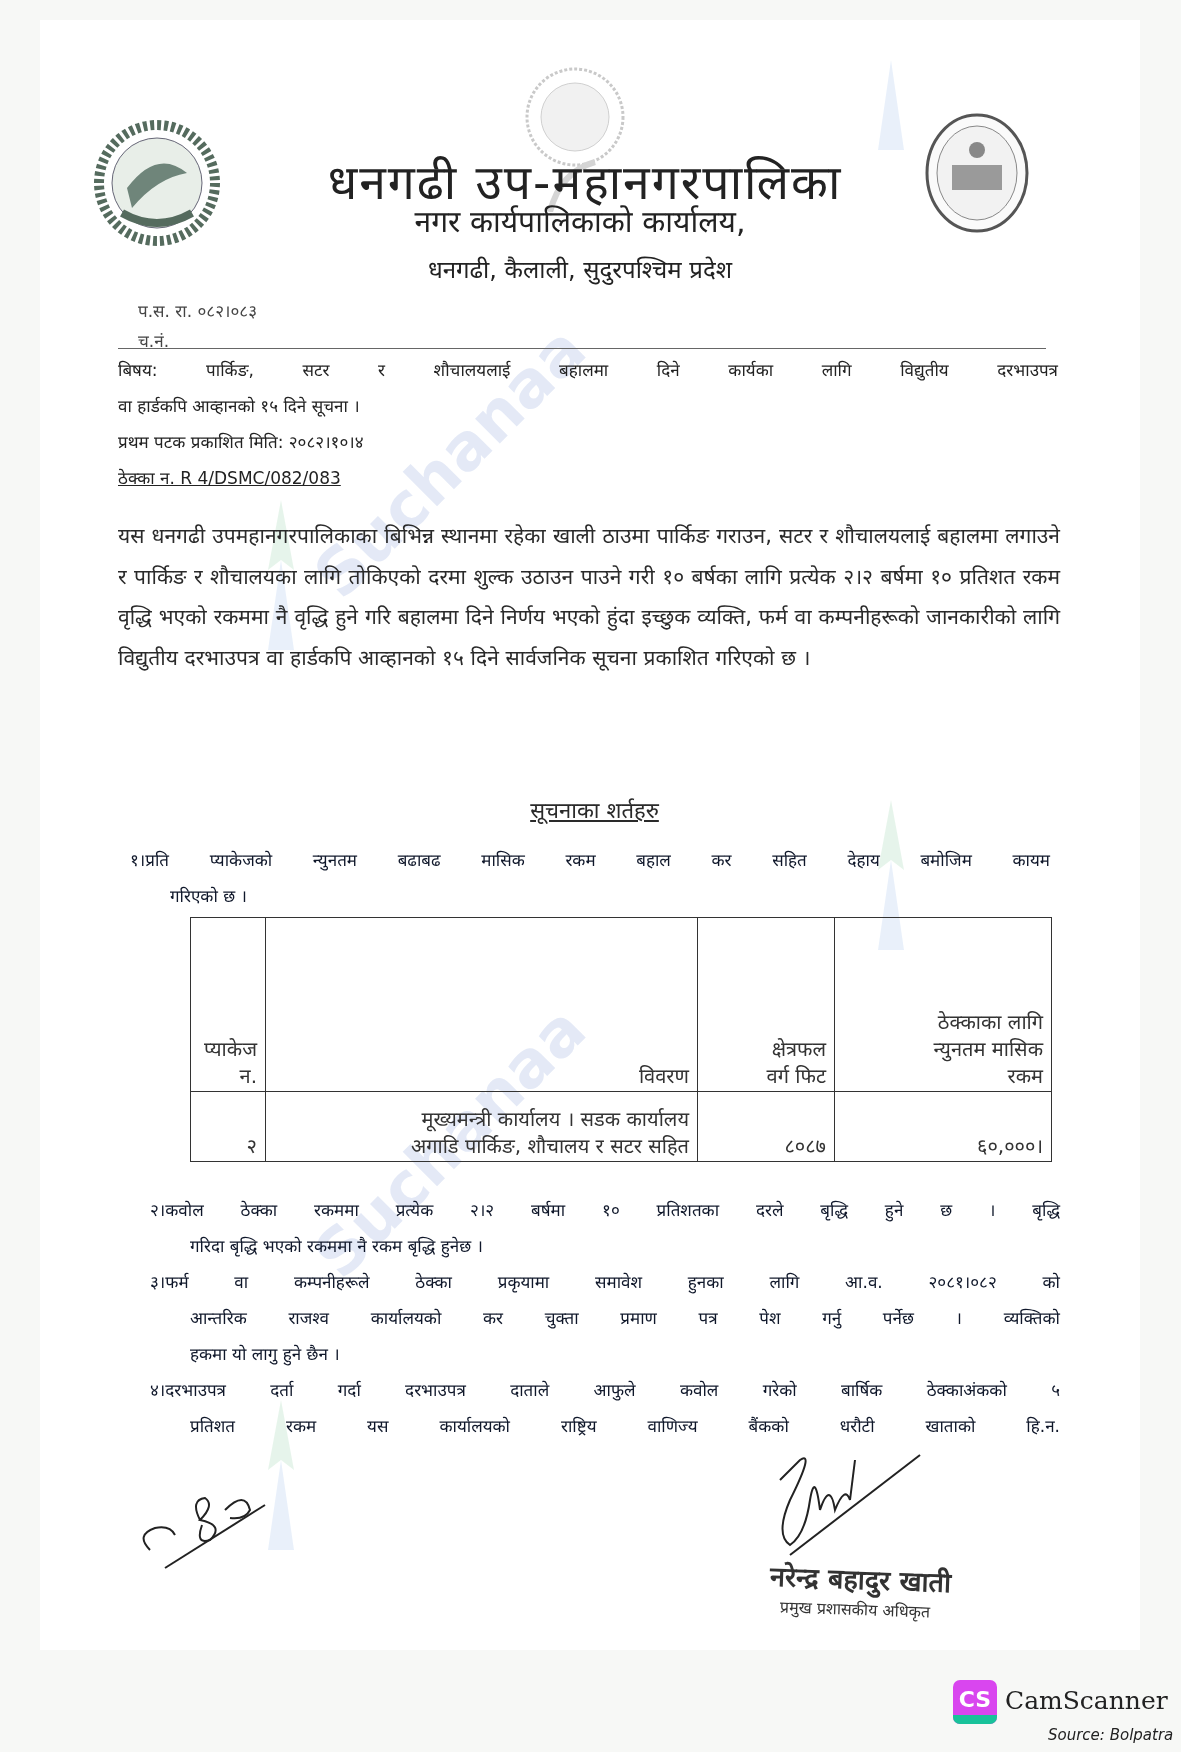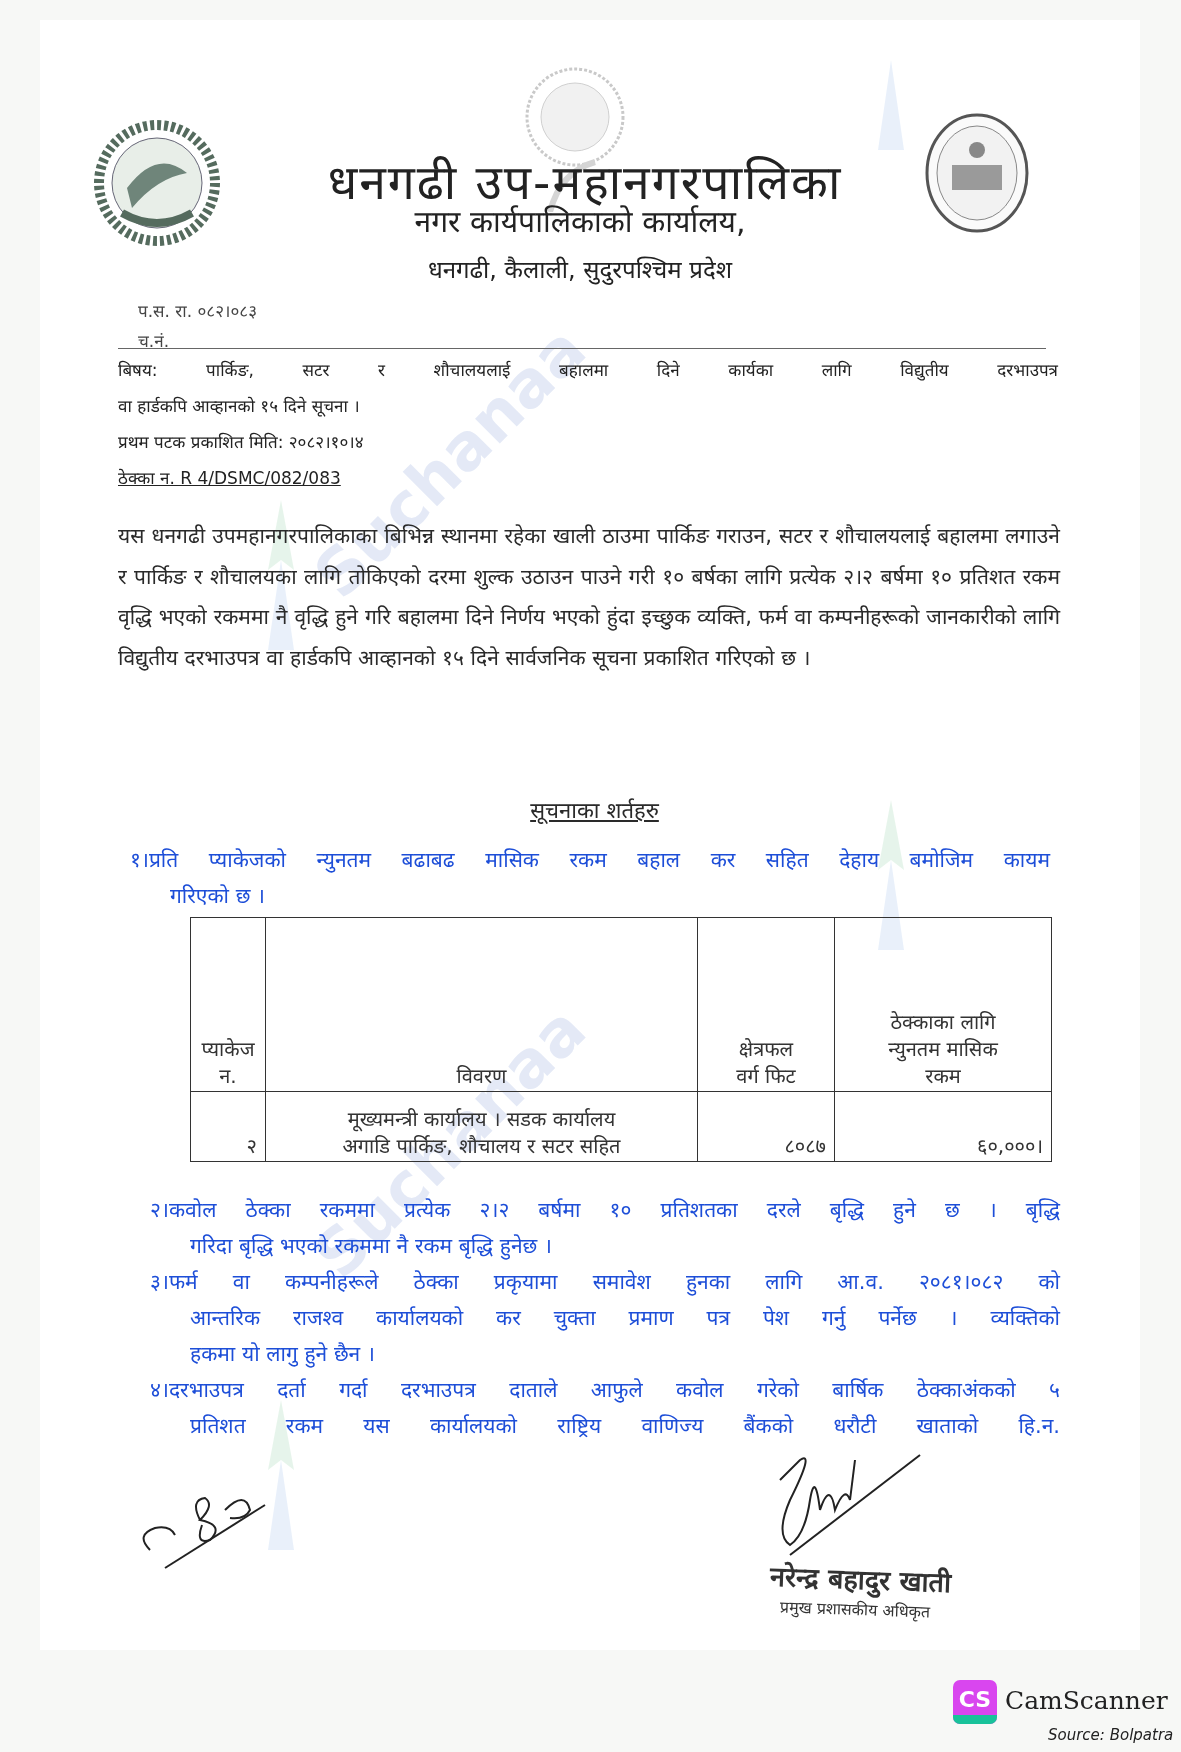--- a/index.html
+++ b/index.html
@@ -32,28 +32,28 @@
   .center-line { }
   .tender-no { text-decoration:underline; }
   .body-para {
     position:absolute; left:118px; top:516px; width:942px;
     font-size:21px; line-height:40.5px; text-align:justify; color:#2a2a2a;
   }
   .conditions-heading {
     position:absolute; left:4px; top:794px; width:1181px; text-align:center;
     font-size:22px; text-decoration:underline;
   }
-  .cond { position:absolute; font-size:21px; line-height:36px; color:#1d4ed8; }
+  .cond { position:absolute; font-size:17px; line-height:36px; color:#0f172a; }
   .cond .cont { padding-left:40px; }
   table.pkg {
     position:absolute; left:190px; top:917px; width:862px; border-collapse:collapse;
     font-size:20px; color:#333;
   }
   table.pkg td, table.pkg th {
-    border:1.5px solid #333; vertical-align:bottom; padding:2px 8px; font-weight:normal; text-align:center;
+    border:1.5px solid #333; vertical-align:bottom; padding:2px 8px; font-weight:normal; text-align:right;
   }
   table.pkg tr.head { height:174px; }
   table.pkg tr.row { height:70px; }
   .num-r { text-align:right !important; }
   .sig-left { position:absolute; left:130px; top:1480px; }
   .sig-right { position:absolute; left:760px; top:1440px; }
   .signer-name { position:absolute; left:770px; top:1560px; font-size:27px; font-weight:bold; color:#333; transform:rotate(2deg); }
   .signer-title { position:absolute; left:780px; top:1598px; font-size:16px; color:#333; transform:rotate(2deg); }
   .cs-logo {
     position:absolute; left:953px; top:1680px; width:44px; height:44px; border-radius:7px;

